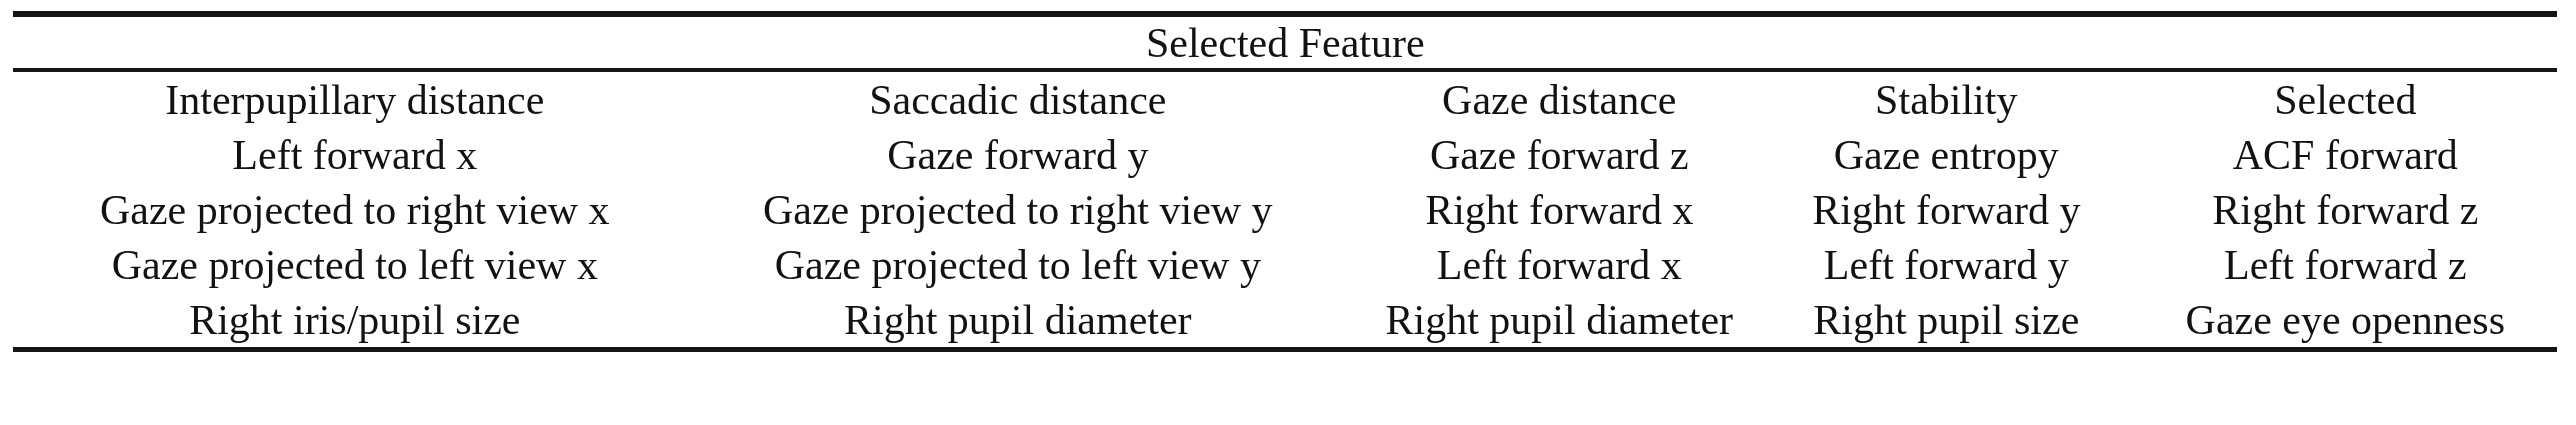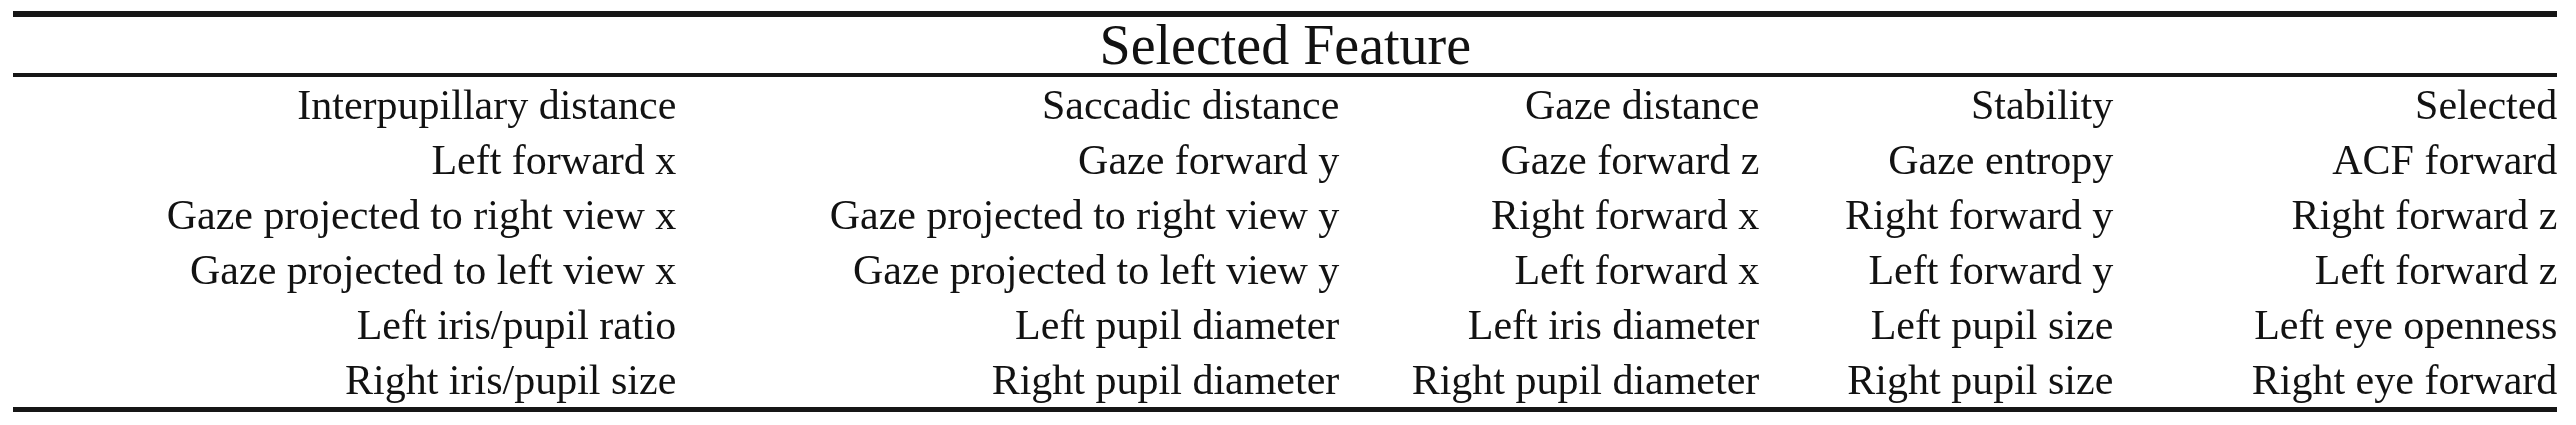--- a/index.html
+++ b/index.html
@@ -28,34 +28,34 @@
   col.c1 { width: 663px; }
   col.c2 { width: 663px; }
   col.c3 { width: 420px; }
   col.c4 { width: 354px; }
   col.c5 { width: 444px; }
   thead tr {
     border-bottom: 4.8px solid #161616;
   }
   th.table-header-cell {
     font-weight: normal;
-    font-size: 56px;
+    font-size: 42px;
     line-height: 1;
     height: 51px;
     text-align: center;
     vertical-align: middle;
     padding: 0;
     white-space: nowrap;
   }
   td.feature-cell {
     font-size: 42px;
     line-height: 1;
     height: 55px;
     vertical-align: middle;
-    text-align: right;
+    text-align: center;
     padding: 0 0 0 20px;
     white-space: nowrap;
     overflow: visible;
   }
 </style>
 </head>
 <body>
 
 <table class="feature-table">
   <colgroup>
@@ -93,28 +93,21 @@
       <td class="feature-cell">Right forward z</td>
     </tr>
     <tr>
       <td class="feature-cell">Gaze projected to left view x</td>
       <td class="feature-cell">Gaze projected to left view y</td>
       <td class="feature-cell">Left forward x</td>
       <td class="feature-cell">Left forward y</td>
       <td class="feature-cell">Left forward z</td>
     </tr>
     <tr>
-      <td class="feature-cell">Left iris/pupil ratio</td>
-      <td class="feature-cell">Left pupil diameter</td>
-      <td class="feature-cell">Left iris diameter</td>
-      <td class="feature-cell">Left pupil size</td>
-      <td class="feature-cell">Left eye openness</td>
-    </tr>
-    <tr>
       <td class="feature-cell">Right iris/pupil size</td>
       <td class="feature-cell">Right pupil diameter</td>
       <td class="feature-cell">Right pupil diameter</td>
       <td class="feature-cell">Right pupil size</td>
-      <td class="feature-cell">Right eye forward</td>
+      <td class="feature-cell">Gaze eye openness</td>
     </tr>
   </tbody>
 </table>
 
 
 </body></html>

